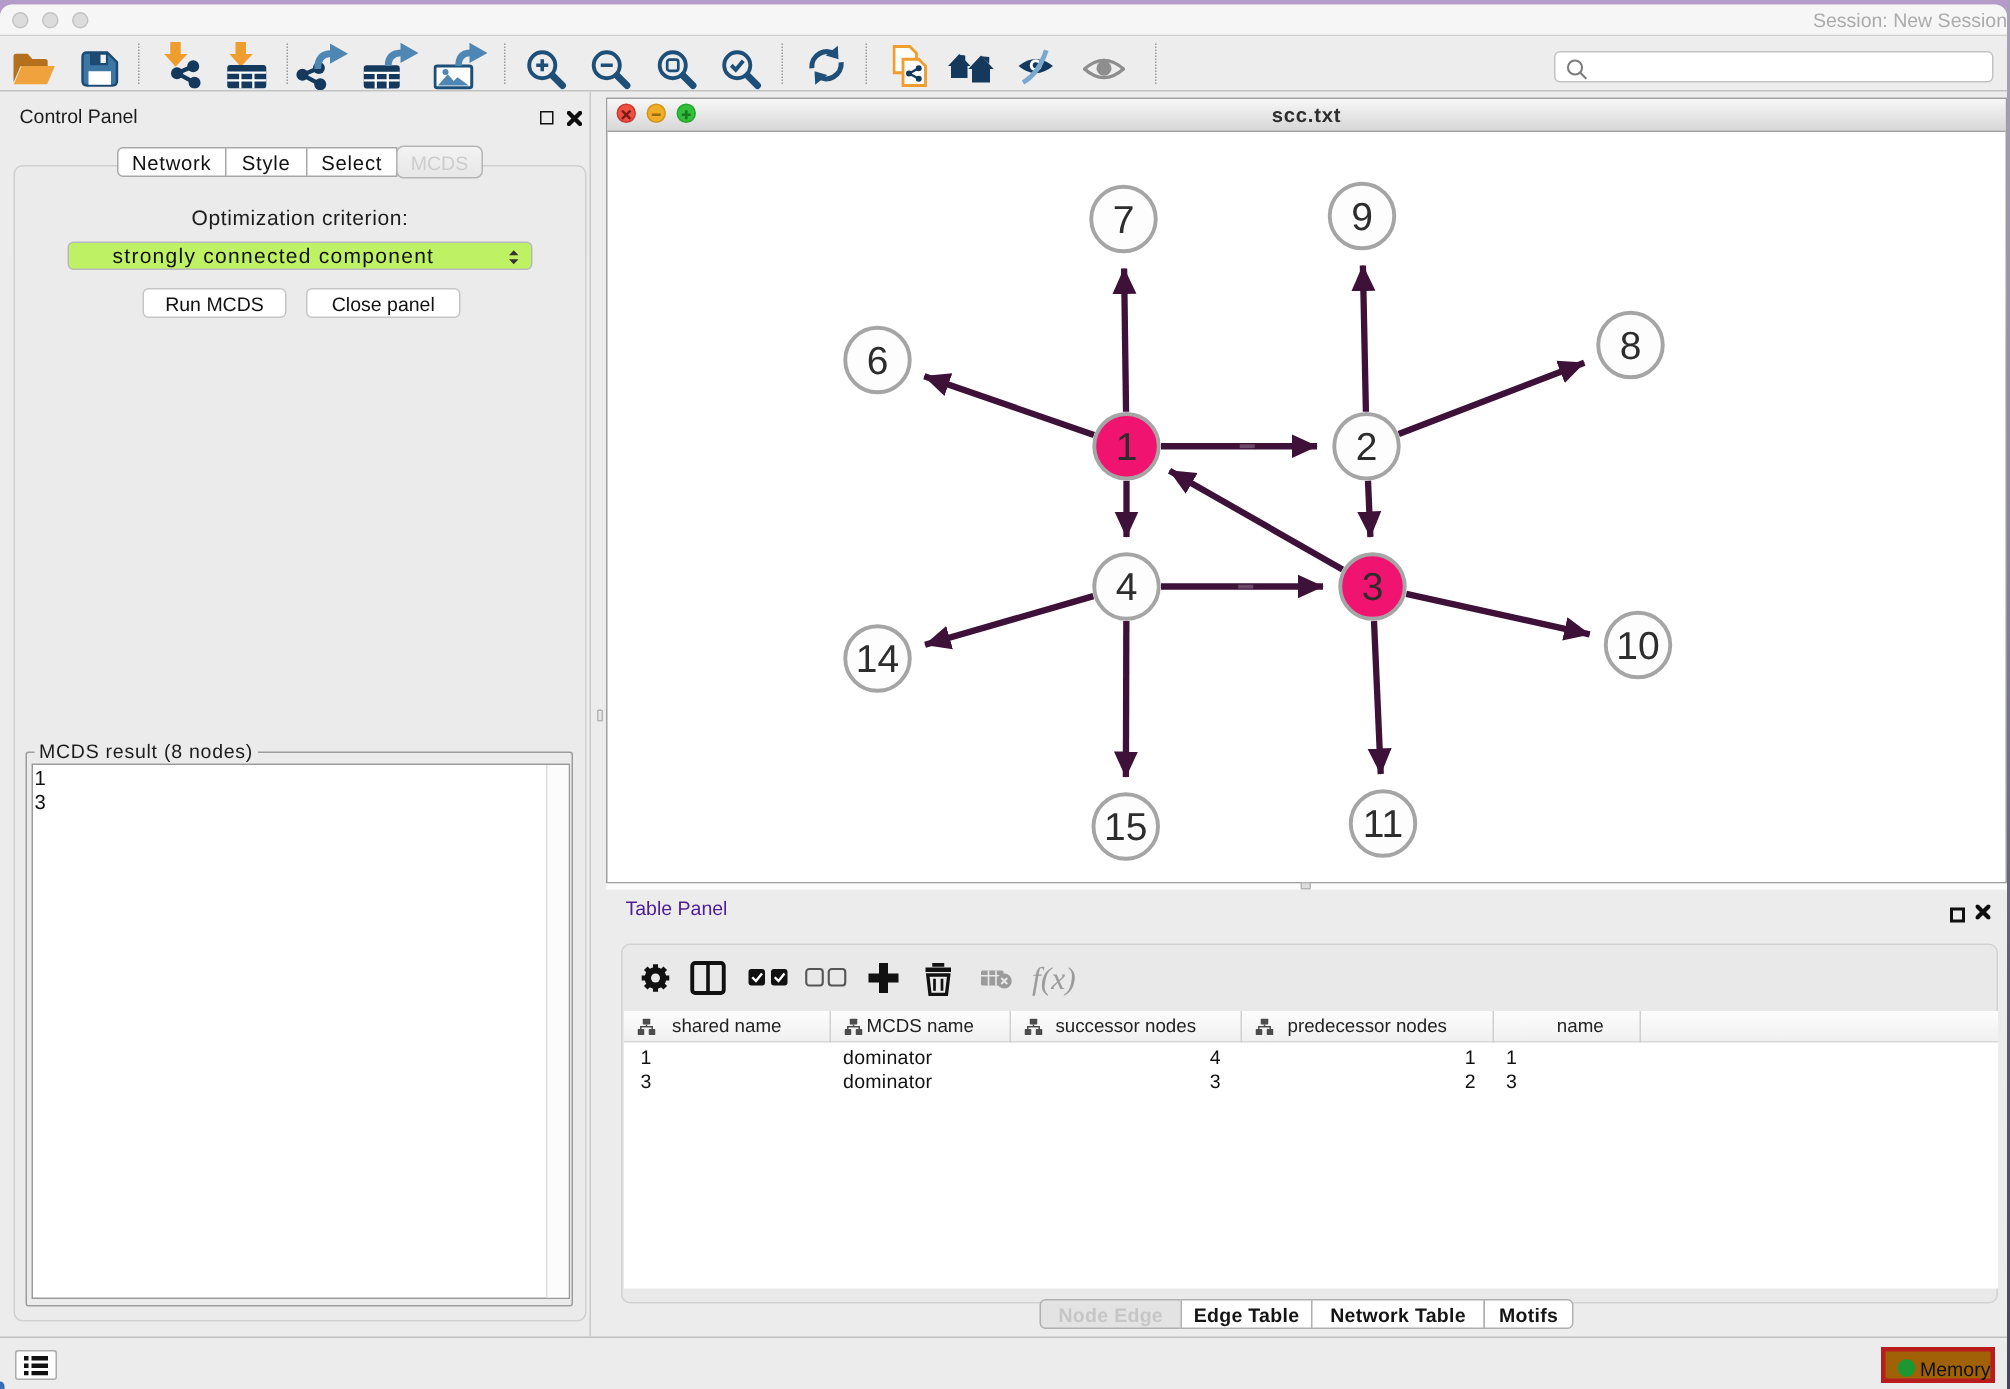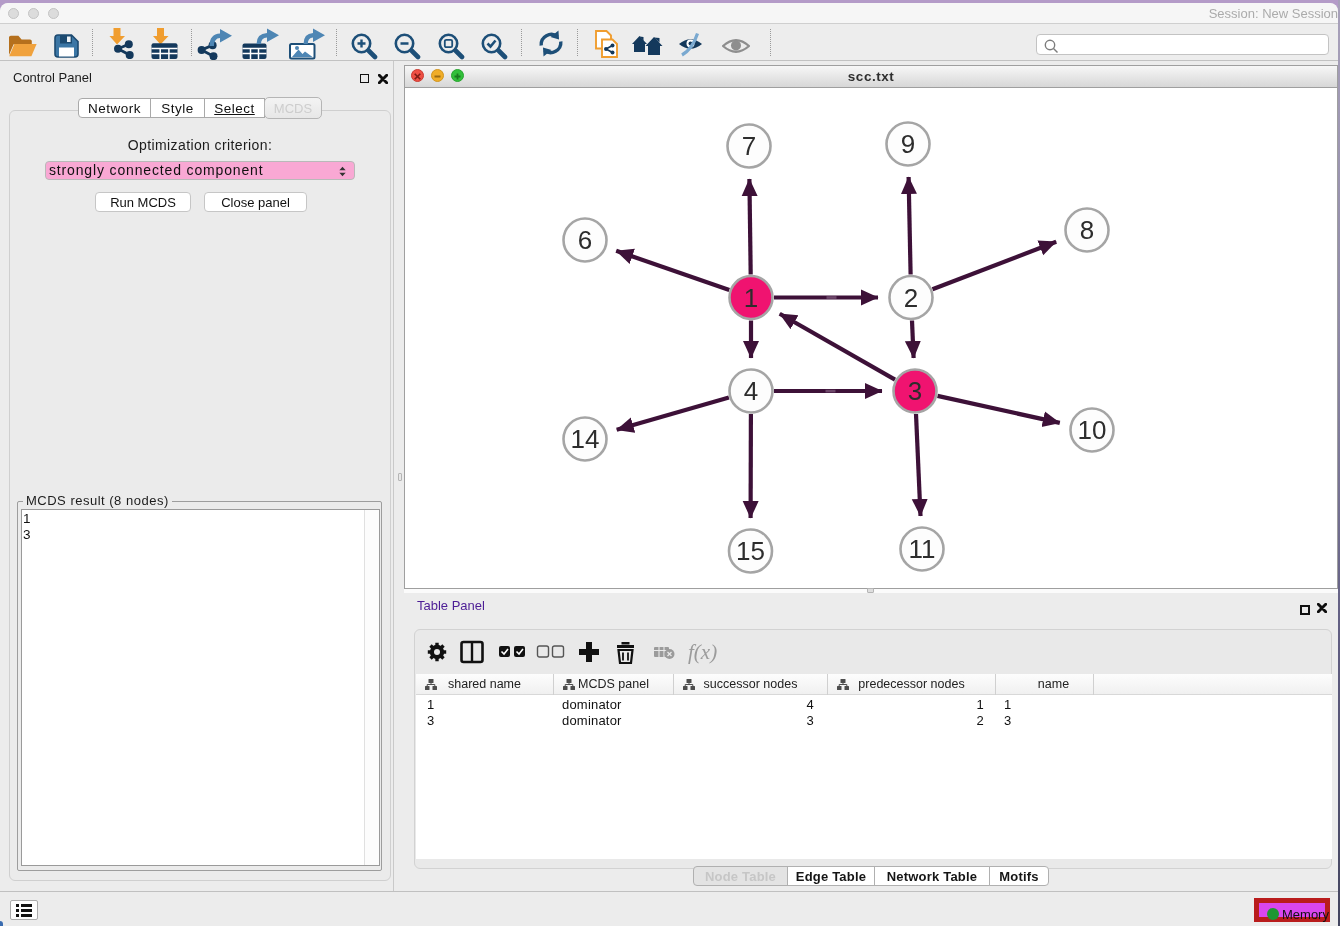--- a/index.html
+++ b/index.html
@@ -16,21 +16,21 @@
 .ticon { position:absolute; top:7px; }
 #search { position:absolute; left:1036px; top:10px; width:293px; height:21px; background:#fff; border:1px solid #c3c3c3; border-radius:4px; }
 
 #cp-title { position:absolute; left:13px; top:67px; font-size:13px; color:#1c1c1c; }
 .wctl-sq { position:absolute; width:9px; height:9px; border:1.6px solid #111; }
 
 .tab { position:absolute; top:95px; z-index:3; height:20px; background:#fff; border:1px solid #a9a9a9; font-size:13.5px; letter-spacing:0.5px; text-align:center; color:#111; line-height:19px; }
 #tab-mcds { position:absolute; top:94px; z-index:3; height:22px; border:1px solid #b5b5b5; border-radius:5px; background:linear-gradient(#f3f3f3,#e7e7e7); color:#cdcdcd; font-size:13px; text-align:center; line-height:21px; }
 #cp-body { position:absolute; left:9px; top:107px; width:382px; height:771px; background:#ebebeb; border:1px solid #cfcfcf; border-radius:6px; }
 #opt-label { position:absolute; left:0; top:26px; width:100%; text-align:center; font-size:14px; letter-spacing:0.4px; color:#1c1c1c; }
-#opt-select { position:absolute; left:35px; top:50px; width:310px; height:19px; background:#f9a8d4; border:1px solid #b9b9b9; border-radius:4px; font-size:14px; letter-spacing:0.85px; color:#111; line-height:17px; padding-left:3px; }
+#opt-select { position:absolute; left:35px; top:50px; width:310px; height:19px; background:#bef264; border:1px solid #b9b9b9; border-radius:4px; font-size:14px; letter-spacing:0.85px; color:#111; line-height:17px; padding-left:29px; }
 .btn { position:absolute; top:81px; height:20px; background:#fff; border:1px solid #c6c6c6; border-radius:4px; font-size:13px; color:#111; text-align:center; line-height:19px; }
 #fsborder { position:absolute; left:7px; top:390px; width:365px; height:370px; border:1px solid #9d9d9d; border-radius:2px; }
 #fslegend { position:absolute; left:13px; top:383px; padding:0 3px; font-size:13px; letter-spacing:0.5px; color:#1c1c1c; background:#ebebeb; line-height:14px; }
 #mcds-text { position:absolute; left:11px; top:398px; width:359px; height:357px; background:#fff; border:1px solid #9a9a9a; font-size:13.5px; line-height:16px; color:#111; padding:1px 0 0 1px; }
 #mcds-sb { position:absolute; right:0px; top:0px; width:15px; height:100%; background:#fcfcfc; border-left:1px solid #e0e0e0; }
 
 #net { position:absolute; left:404px; top:62px; width:934px; height:524px; border:1px solid #9f9f9f; background:#fff; }
 #net-title { position:absolute; left:0; top:0; width:100%; height:22px; background:linear-gradient(#f7f7f7,#d7d7d7); border-bottom:1px solid #9f9f9f; }
 #net-title span { display:block; text-align:center; font-size:13.5px; letter-spacing:0.5px; font-weight:bold; color:#2e2e2e; line-height:22px; }
 .mac { position:absolute; top:3px; width:13px; height:13px; border-radius:50%; }
@@ -42,21 +42,21 @@
 #tp-table { position:absolute; left:1px; top:44px; width:916px; height:185px; background:#fff; }
 #tp-header { position:absolute; left:0; top:0; width:100%; height:21px; background:linear-gradient(#fdfdfd,#f0f0f0); border-bottom:1px solid #d8d8d8; }
 .th { position:absolute; top:0; height:21px; border-right:1px solid #d0d0d0; font-size:12.5px; color:#222; text-align:center; line-height:21px; }
 .thico { position:absolute; top:5px; }
 .trow { position:absolute; width:100%; height:16px; font-size:13px; letter-spacing:0.2px; color:#111; }
 .td { position:absolute; }
 
 .btab { position:absolute; top:863px; height:20px; background:#fff; border:1px solid #b0b0b0; font-size:13px; letter-spacing:0.2px; font-weight:bold; color:#151515; text-align:center; line-height:19px; }
 
 #statusbar { position:absolute; left:0; top:888px; width:100%; height:35px; background:#ececec; border-top:1px solid #c0c0c0; }
-#memory { position:absolute; left:1254px; top:6px; width:76px; height:24px; background:#d946ef; border:5px solid #b91c1c; font-size:12.5px; color:#111; }
+#memory { position:absolute; left:1254px; top:6px; width:76px; height:24px; background:#a16207; border:3px solid #b91c1c; font-size:12.5px; color:#111; }
 #listbtn { position:absolute; left:10px; top:8px; width:28px; height:20px; background:#fdfdfd; border:1px solid #ababab; border-radius:2px; }
 #redge { position:absolute; right:0; top:0; width:2px; height:926px; background:linear-gradient(#a8a1ba 0%, #908aa8 35%, #5f5c80 70%, #43455f 100%); }
 #blcorner { position:absolute; left:0; top:921px; width:3px; height:5px; background:#3a6cb0; border-radius:0 3px 0 0; }
 </style>
 </head>
 <body>
 <div id="win">
   <div id="titlebar">
     <div class="tl" style="left:8px"></div>
     <div class="tl" style="left:28px"></div>
@@ -176,21 +176,21 @@
 
   <div style="position:absolute;left:393px;top:58px;width:1px;height:830px;background:#c9c9c9;"></div>
   <div id="cp-title">Control Panel</div>
   <div class="wctl-sq" style="left:360px; top:71px;"></div>
   <svg style="position:absolute;left:378px;top:71px" width="10" height="10" viewBox="0 0 10 10">
       <path d="M1.3 1.3 L8.7 8.7 M8.7 1.3 L1.3 8.7" stroke="#0e0e0e" stroke-width="2.9" stroke-linecap="round"></path>
     </svg>
 
   <div class="tab" style="left:78px; width:73px; border-radius:4px 0 0 4px;">Network</div>
   <div class="tab" style="left:150px; width:55px;">Style</div>
-  <div class="tab" style="left:204px; width:61px;text-decoration:underline;">Select</div>
+  <div class="tab" style="left:204px; width:61px;">Select</div>
   <div id="tab-mcds" style="left:264px; width:58px;">MCDS</div>
 
   <div id="cp-body">
     <div id="opt-label">Optimization criterion:</div>
     <div id="opt-select">strongly connected component
       <svg width="9" height="13" style="position:absolute;right:7px;top:3px" viewBox="0 0 10 14">
         <path d="M1.5 5.5 L5 1.8 L8.5 5.5 Z M1.5 8.5 L5 12.2 L8.5 8.5 Z" fill="#333"></path>
       </svg>
     </div>
     <div class="btn" style="left:85px; width:96px;">Run MCDS</div>
@@ -305,21 +305,21 @@
             <path d="M0 4.5 h15 M5 1 v10 M10 1 v10" stroke="#e9e9e9" stroke-width="1.1" fill="none"></path>
           <circle cx="15.5" cy="8" r="5"></circle>
             <path d="M13.5 6 l4 4 M17.5 6 l-4 4" stroke="#e9e9e9" stroke-width="1.3"></path>
         </g>
       </g>
       <text x="265" y="19" font-family="Liberation Serif, serif" font-style="italic" font-size="21" fill="#9b9b9b">f(x)</text>
     </svg>
     <div id="tp-table">
       <div id="tp-header">
         <div class="th" style="left:0; width:138px;">shared name</div>
-        <div class="th" style="left:138px; width:120px;">MCDS panel</div>
+        <div class="th" style="left:138px; width:120px;">MCDS name</div>
         <div class="th" style="left:258px; width:154px;">successor nodes</div>
         <div class="th" style="left:412px; width:168px;">predecessor nodes</div>
         <div class="th" style="left:598px; width:80px;">name</div>
         <svg class="thico" style="left:9px" width="12" height="11" viewBox="0 0 12 11">
             <g fill="#4d4d4d">
               <rect x="3.5" y="0" width="5" height="4" rx="0.5"></rect>
               <rect x="0" y="7" width="4.5" height="4" rx="0.5"></rect>
               <rect x="7.5" y="7" width="4.5" height="4" rx="0.5"></rect>
             </g>
             <path d="M6 4 V5.5 M2.2 7 V5.5 H9.8 V7" stroke="#4d4d4d" stroke-width="1" fill="none"></path>
@@ -358,21 +358,21 @@
       </div>
       <div class="trow" style="top:39px;">
         <span class="td" style="left:11px;">3</span>
         <span class="td" style="left:146px;">dominator</span>
         <span class="td" style="left:340px; width:58px; text-align:right;">3</span>
         <span class="td" style="left:520px; width:48px; text-align:right;">2</span>
         <span class="td" style="left:588px;">3</span>
       </div>
     </div>
   </div>
-  <div class="btab" style="left:693px; width:95px; background:#e3e3e3; color:#c6c6c6; border-radius:4px 0 0 4px; font-weight:bold;">Node Table</div>
+  <div class="btab" style="left:693px; width:95px; background:#e3e3e3; color:#c6c6c6; border-radius:4px 0 0 4px; font-weight:bold;">Node Edge</div>
   <div class="btab" style="left:787px; width:88px;">Edge Table</div>
   <div class="btab" style="left:874px; width:116px;">Network Table</div>
   <div class="btab" style="left:989px; width:60px; border-radius:0 4px 4px 0;">Motifs</div>
 
   <div id="hstrip" style="position:absolute;left:404px;top:586px;width:934px;height:4px;background:#fbfbfb;"></div>
   <div id="hhandle" style="position:absolute;left:867px;top:585px;width:7px;height:5px;background:#dedede;border:1px solid #b5b5b5;border-radius:1px;"></div>
   <div id="vhandle" style="position:absolute;left:398px;top:470px;width:4px;height:8px;background:#e8e8e8;border:1px solid #b5b5b5;border-radius:1px;"></div>
   <div id="statusbar">
     <div id="listbtn">
       <svg width="16" height="13" viewBox="0 0 16 13" style="position:absolute;left:5px;top:3px">

